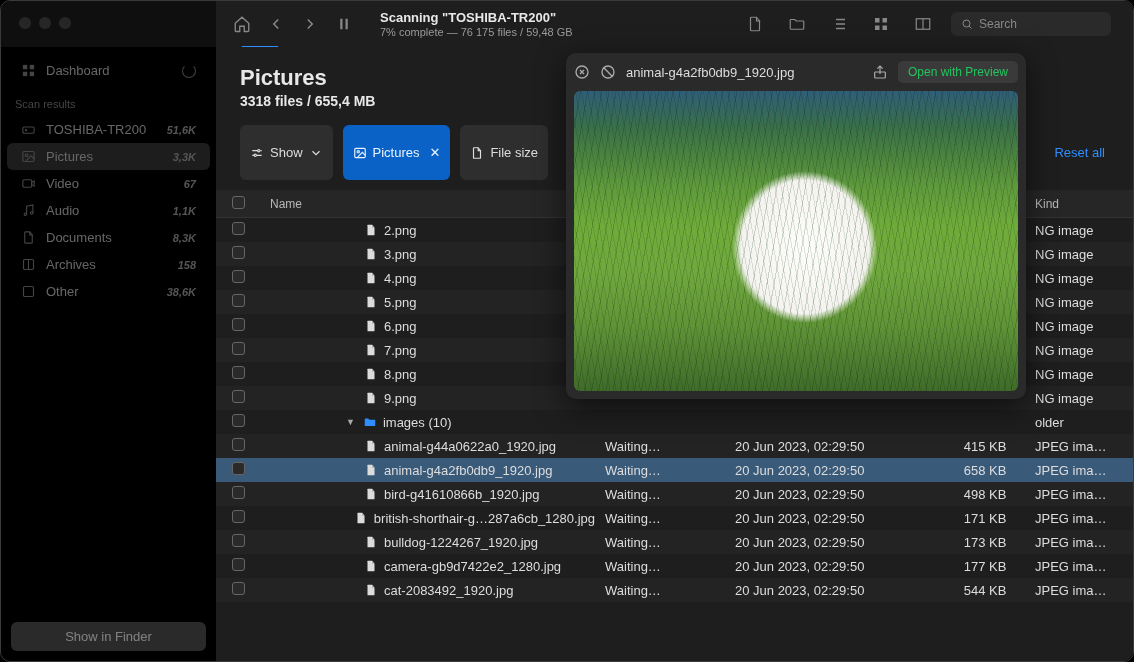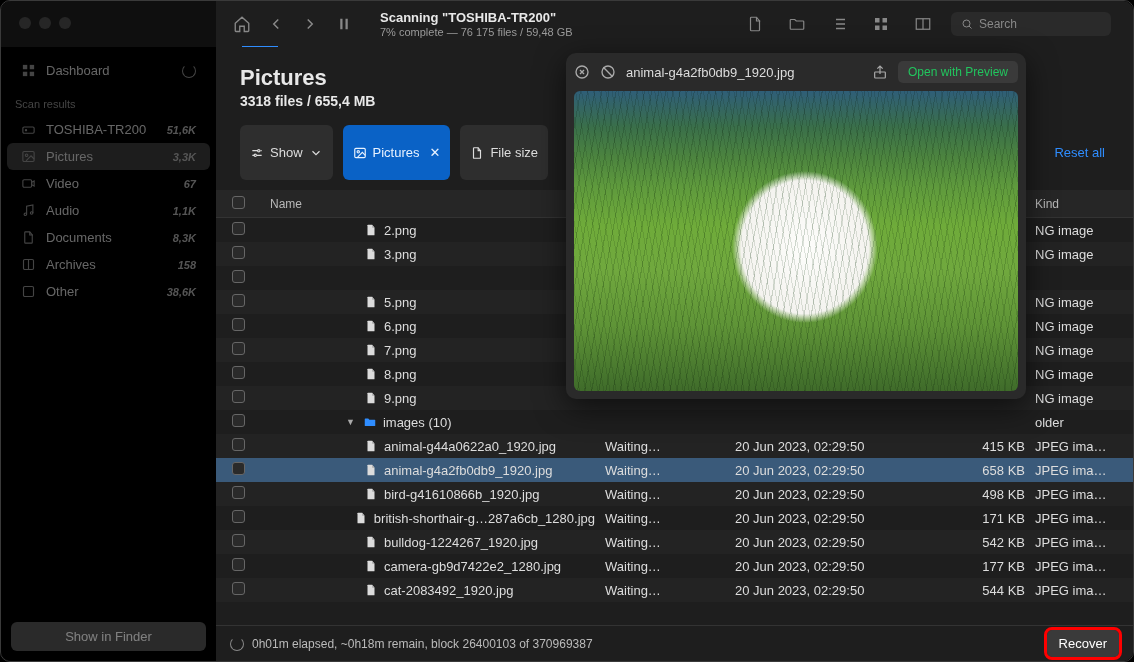--- a/index.html
+++ b/index.html
@@ -49,21 +49,21 @@
 .trow.selected { background: #3a5a7a; }
 .trow:nth-child(even):not(.selected) { background: #232323; }
 .cell { white-space: nowrap; overflow: hidden; text-overflow: ellipsis; padding-right: 10px; }
 .cell.ck { padding-left: 16px; }
 .checkbox { width: 13px; height: 13px; border: 1px solid #666; border-radius: 3px; background: #2a2a2a; display: inline-block; }
 .cell.name { display: flex; align-items: center; gap: 6px; }
 .indent { display: inline-block; }
 .fico { width: 14px; height: 14px; display: inline-flex; align-items: center; justify-content: center; }
 .fico.file { color: #d8d8d8; }
 .fico.folder { color: #2f8dff; }
-.cell.size { text-align: right; }
+.cell.size { text-align: center; }
 .footer { display: flex; align-items: center; height: 36px; padding: 0 14px; background: #1e1e1e; border-top: 1px solid #333; font-size: 12px; color: #bbb; gap: 8px; }
 .footer .sp { flex: 1; }
 .recover { background: #3a3a3a; color: #fff; border: none; border-radius: 5px; padding: 6px 12px; font-size: 13px; outline: 3px solid #ff0000; }
 .preview { position: absolute; top: 6px; left: 350px; width: 460px; background: #2a2a2a; border-radius: 10px; box-shadow: 0 8px 30px rgba(0,0,0,0.6); z-index: 10; padding: 8px; display: flex; flex-direction: column; gap: 8px; }
 .preview-hd { display: flex; align-items: center; gap: 10px; color: #ddd; font-size: 13px; }
 .preview-hd .pn { flex: 1; font-weight: 500; white-space: nowrap; overflow: hidden; text-overflow: ellipsis; }
 .preview-hd .btn { background: #3a3a3a; color: #22c55e; border-radius: 5px; padding: 4px 10px; font-size: 12px; }
 .preview-hd svg { width: 16px; height: 16px; color: #aaa; }
 .preview-img { width: 100%; height: 300px; border-radius: 6px; background:
   radial-gradient(ellipse 110px 115px at 52% 52%, #fdfdfb 0%, #f4f3ef 58%, rgba(244,243,239,0) 66%),
@@ -325,20 +325,30 @@
                 </span>
                 <span>3.png</span>
               </div>
     <div class="cell"></div>
     <div class="cell"></div>
     <div class="cell size"></div>
     <div class="cell">NG image</div>
             </div>
             <div class="trow">
     <div class="cell ck"><span class="checkbox"></span></div>
+    <div class="cell name">
+                <span class="indent" style="width:88px"></span>
+                <span class="fico file">
+                  <svg viewBox="0 0 24 24" fill="currentColor" width="14" height="14">
+                    <path d="M14 3H7a1 1 0 0 0-1 1v16a1 1 0 0 0 1 1h10a1 1 0 0 0 1-1V8l-4-5z" fill="#dcdcdc"></path>
+                    <path d="M14 3v5h4z" fill="#aaa"></path>
+                  </svg>
+                </span>
+                <span>4.png</span>
+              </div>
     <div class="cell"></div>
     <div class="cell"></div>
     <div class="cell size"></div>
     <div class="cell">NG image</div>
             </div>
             <div class="trow">
     <div class="cell ck"><span class="checkbox"></span></div>
     <div class="cell name">
                 <span class="indent" style="width:88px"></span>
                 <span class="fico file">
@@ -514,21 +524,21 @@
                 <span class="fico file">
                   <svg viewBox="0 0 24 24" fill="currentColor" width="14" height="14">
                     <path d="M14 3H7a1 1 0 0 0-1 1v16a1 1 0 0 0 1 1h10a1 1 0 0 0 1-1V8l-4-5z" fill="#dcdcdc"></path>
                     <path d="M14 3v5h4z" fill="#aaa"></path>
                   </svg>
                 </span>
                 <span>bulldog-1224267_1920.jpg</span>
               </div>
     <div class="cell">Waiting…</div>
     <div class="cell">20 Jun 2023, 02:29:50</div>
-    <div class="cell size">542 KB</div>
+    <div class="cell size">173 KB</div>
     <div class="cell">JPEG ima…</div>
             </div>
             <div class="trow">
     <div class="cell ck"><span class="checkbox"></span></div>
     <div class="cell name">
                 <span class="indent" style="width:88px"></span>
                 <span class="fico file">
                   <svg viewBox="0 0 24 24" fill="currentColor" width="14" height="14">
                     <path d="M14 3H7a1 1 0 0 0-1 1v16a1 1 0 0 0 1 1h10a1 1 0 0 0 1-1V8l-4-5z" fill="#dcdcdc"></path>
                     <path d="M14 3v5h4z" fill="#aaa"></path>
@@ -554,26 +564,20 @@
                 <span>cat-2083492_1920.jpg</span>
               </div>
     <div class="cell">Waiting…</div>
     <div class="cell">20 Jun 2023, 02:29:50</div>
     <div class="cell size">544 KB</div>
     <div class="cell">JPEG ima…</div>
             </div>
           </div>
       </div>
 
-      <div class="footer">
-        <span class="spinner"></span>
-        <span>0h01m elapsed, ~0h18m remain, block 26400103 of 370969387</span>
-        <span class="sp"></span>
-        <button class="recover">Recover</button>
-      </div>
 
       <div class="preview">
         <div class="preview-hd">
           <svg viewBox="0 0 24 24" fill="none" stroke="currentColor" stroke-width="2">
               <circle cx="12" cy="12" r="9"></circle>
               <path d="M9 9l6 6M15 9l-6 6"></path>
             </svg>
           <svg viewBox="0 0 24 24" fill="none" stroke="currentColor" stroke-width="2">
               <circle cx="12" cy="12" r="9"></circle>
               <path d="M5 5l14 14"></path>

